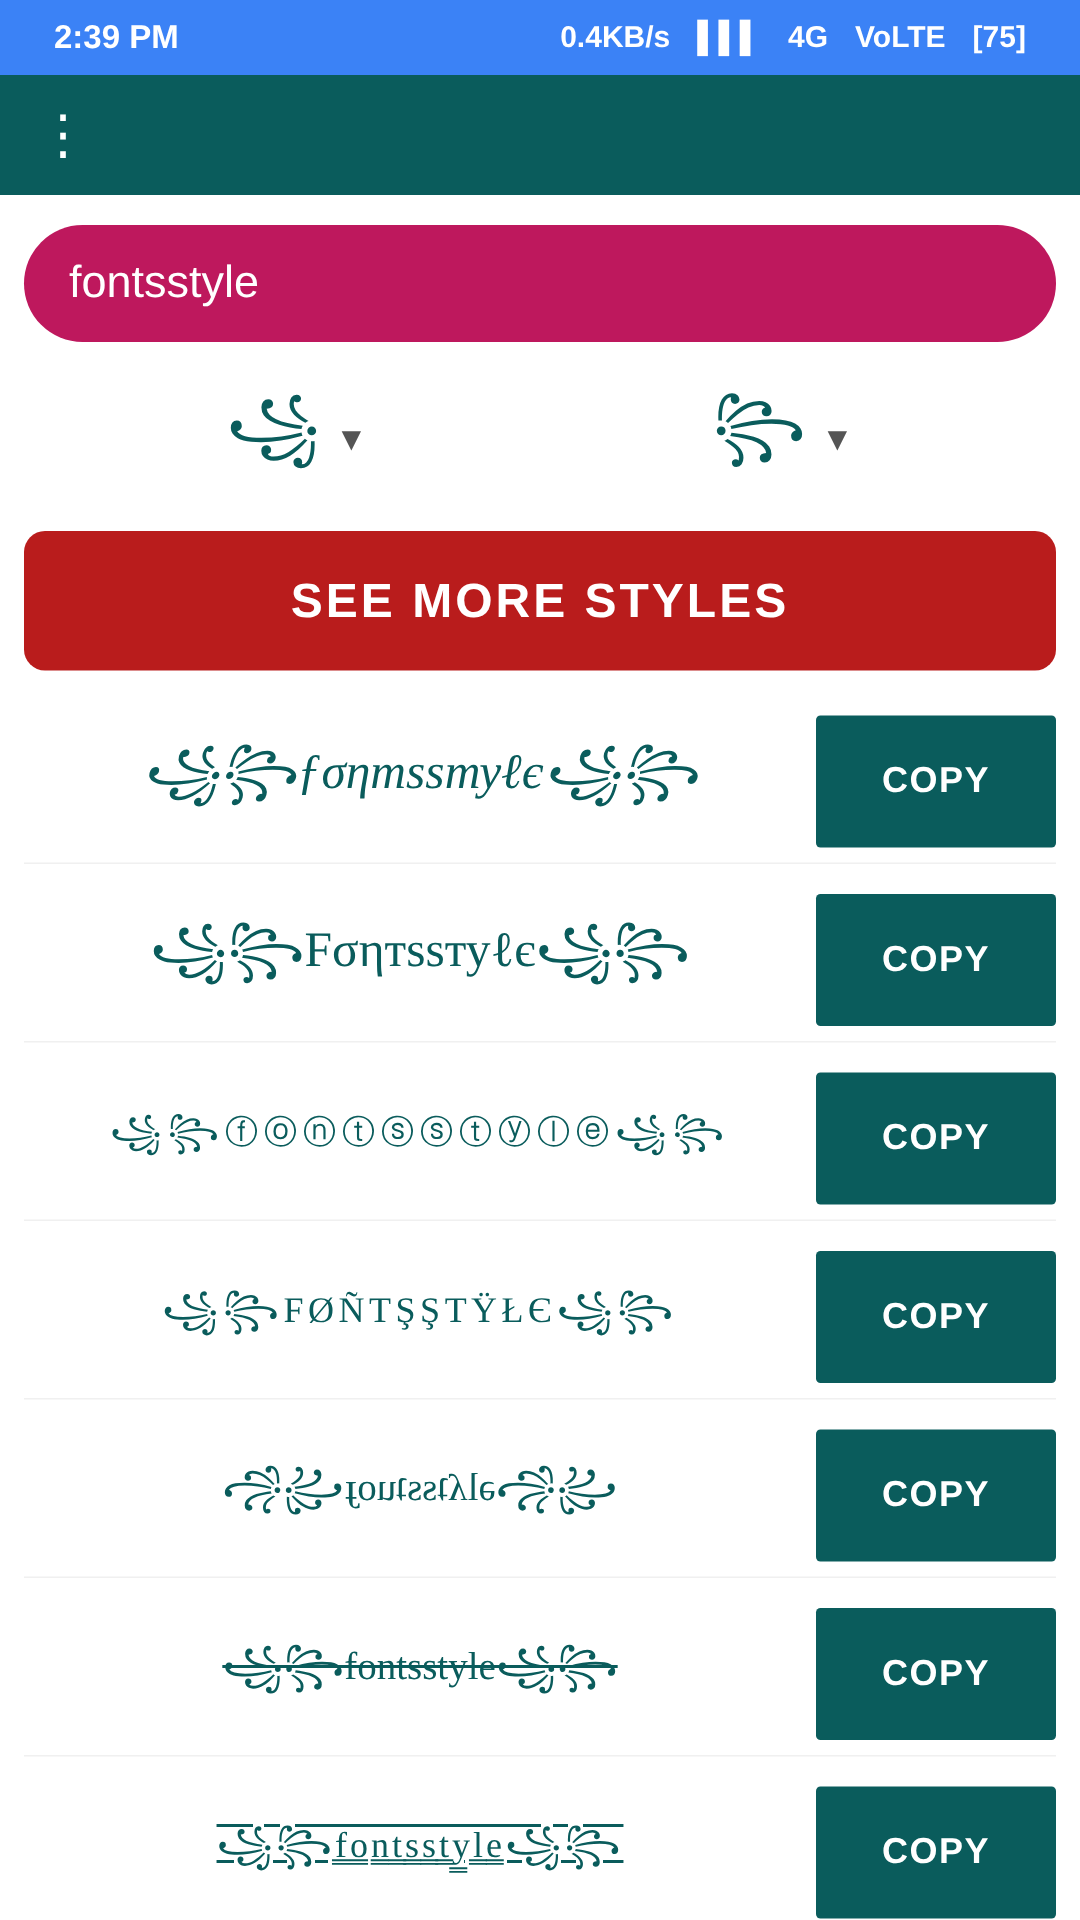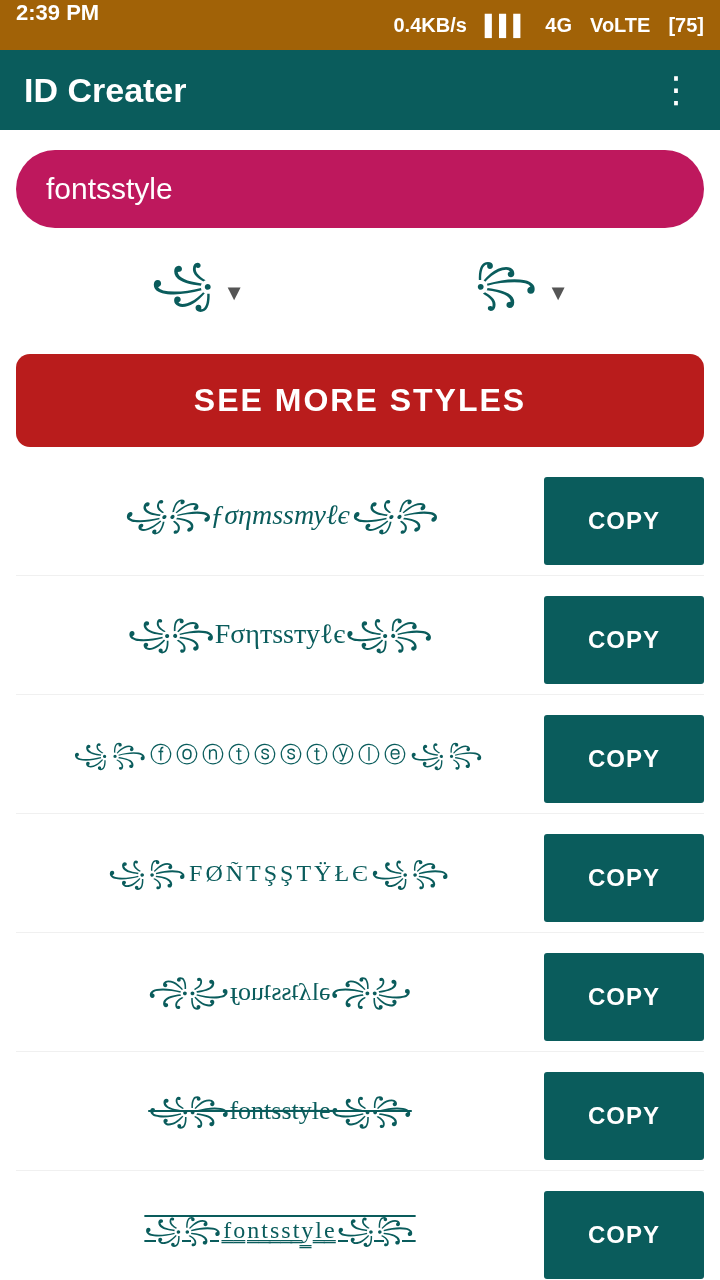--- a/index.html
+++ b/index.html
@@ -7,25 +7,26 @@
     body {
       width: 720px;
       min-height: 1280px;
       background: #ffffff;
       font-family: Arial, sans-serif;
       overflow-x: hidden;
     }
 
     
     .status-bar {
-      background: #a16207;
+      background: #3b82f6;
       color: white;
       display: flex;
       justify-content: space-between;
-      padding: 0 16px;
+      align-items: center;
+      padding: 0 36px;
       height: 50px;
       font-size: 22px;
       font-weight: bold;
     }
     .status-right {
       display: flex;
       align-items: center;
       gap: 18px;
       font-size: 20px;
     }
@@ -117,21 +118,21 @@
       align-items: center;
       justify-content: space-between;
       margin-bottom: 10px;
       min-height: 100px;
       border-bottom: 1px solid #f0f0f0;
       padding: 10px 0;
     }
     .font-display {
       flex: 1;
       text-align: center;
-      font-size: 28px;
+      font-size: 33px;
       color: #0a5c5c;
       padding: 0 10px;
       word-break: break-all;
     }
     .copy-btn {
       background: #0a5c5c;
       color: white;
       border: none;
       border-radius: 3px;
       padding: 30px 26px;
@@ -170,21 +171,20 @@
     <span>▌▌▌</span>
     <span>4G</span>
     <span>VoLTE</span>
     <span>
       [<span>75</span>]
     </span>
   </div>
 </div>
 
 <div class="app-bar">
-  <span class="app-title">ID Creater</span>
   <span class="menu-icon">⋮</span>
 </div>
 
 <div class="content">
 
   
   <input class="search-input" type="text" value="fontsstyle" style="">
 
   
   <div class="decorators-row">

